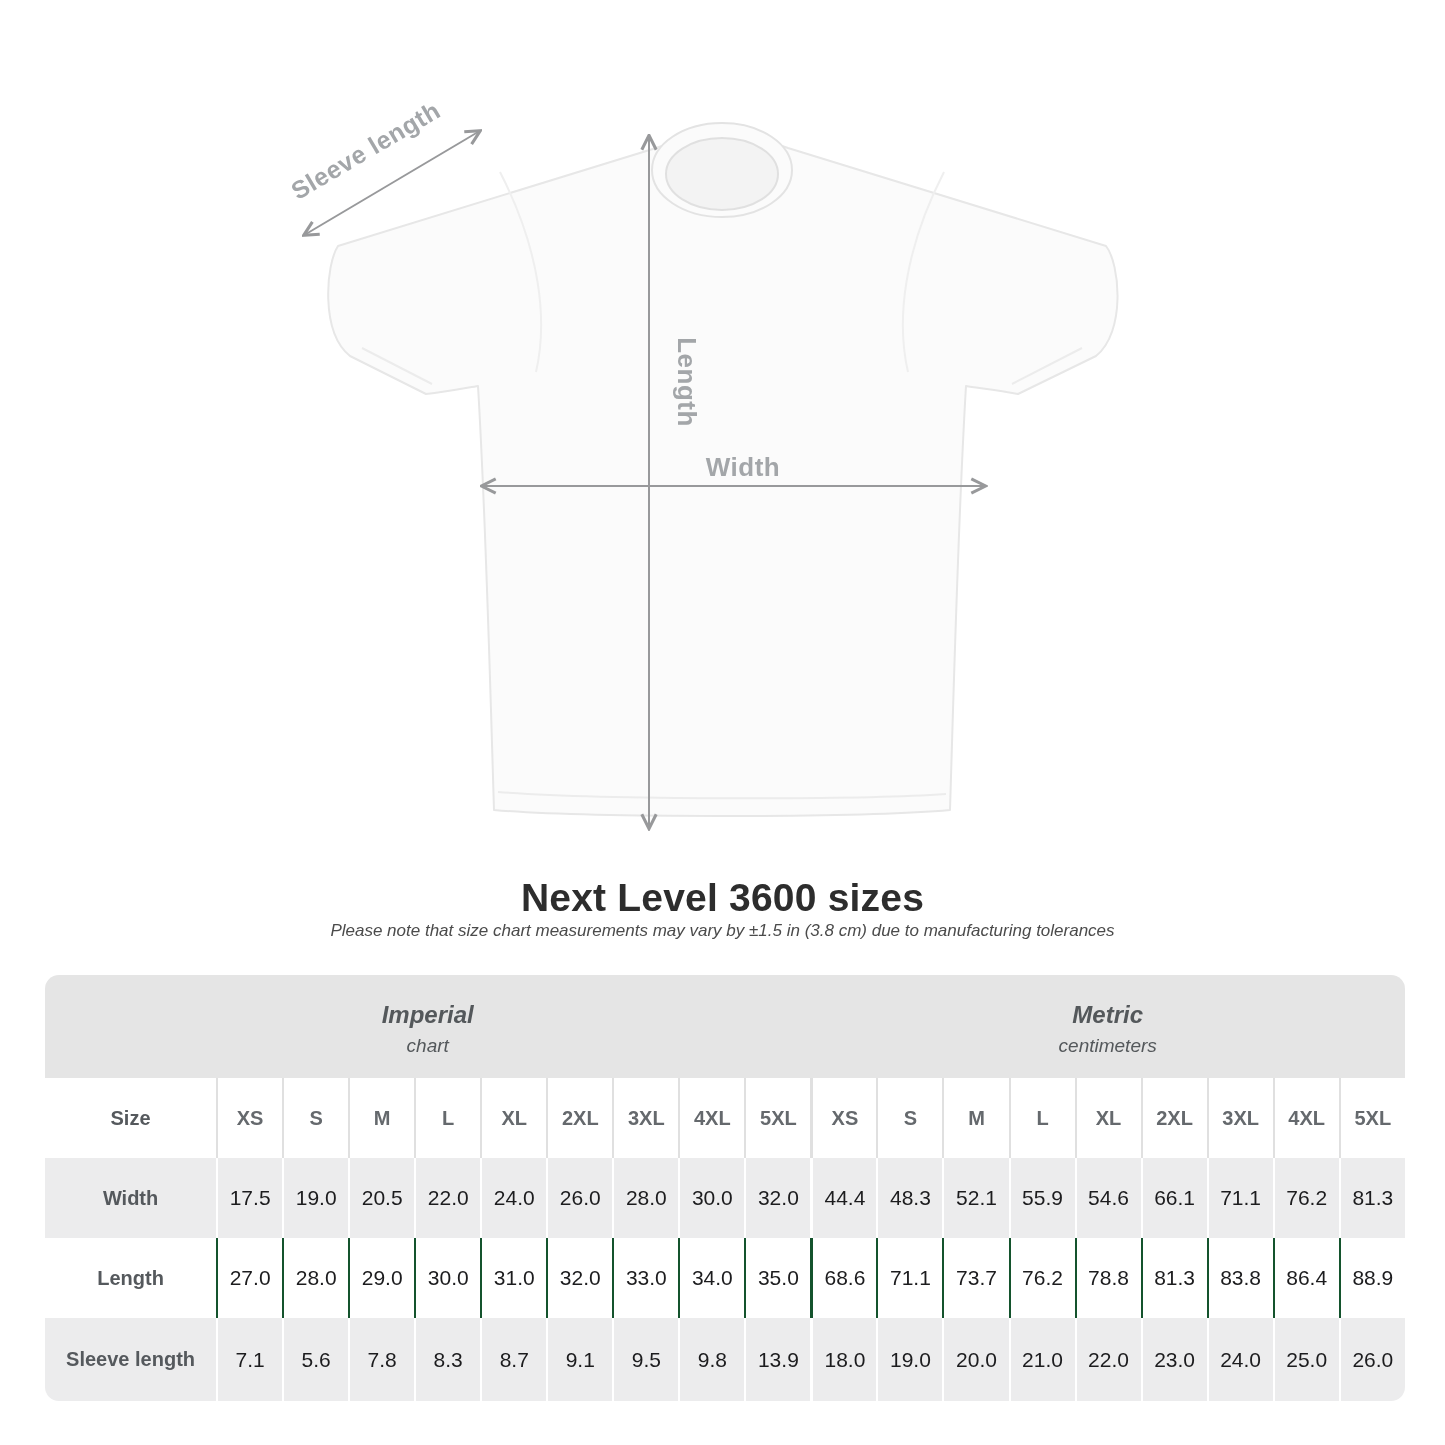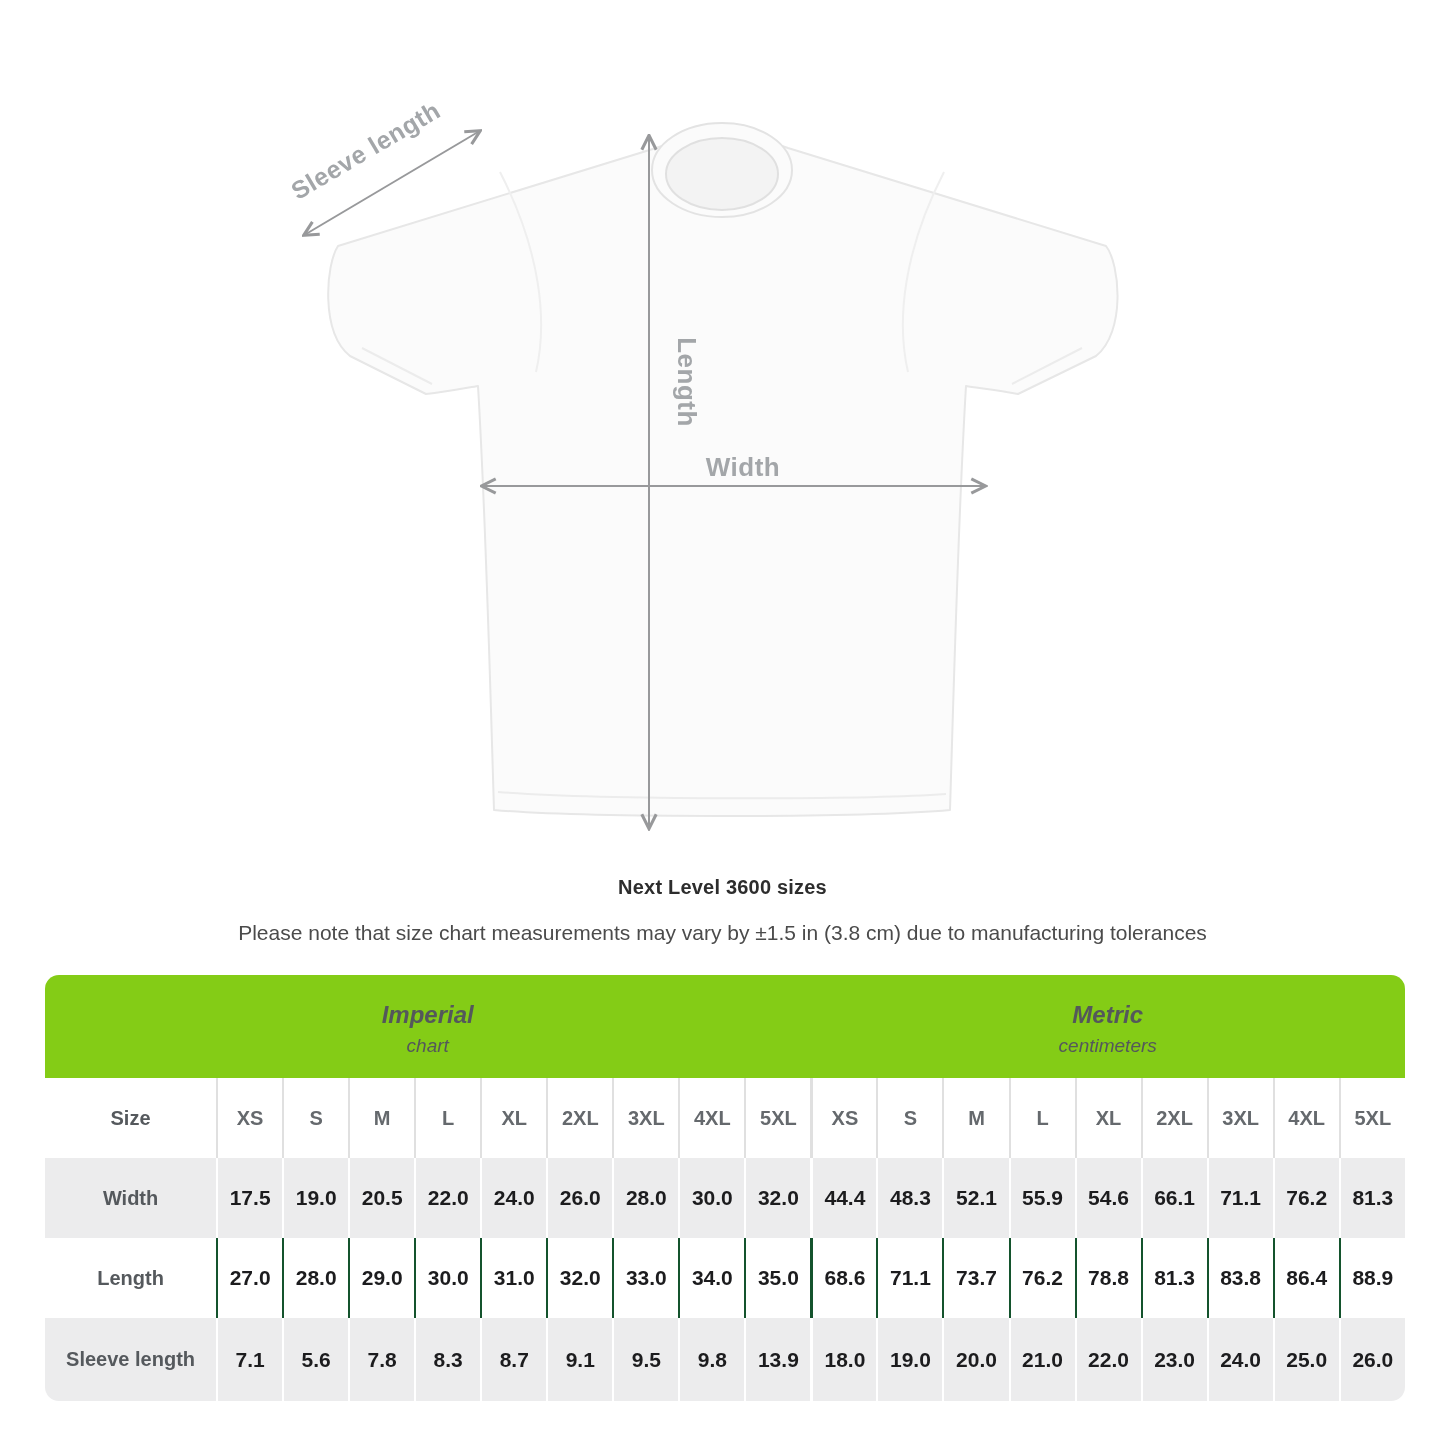--- a/index.html
+++ b/index.html
@@ -5,50 +5,50 @@
   html,body{margin:0;padding:0;}
   body{
     width:1445px;height:1445px;background:#ffffff;position:relative;
     font-family:"Liberation Sans",sans-serif;color:#1c1c1e;overflow:hidden;
   }
   .diagram{position:absolute;left:0;top:0;width:1445px;height:862px;}
   .diagram svg text{font-family:"Liberation Sans",sans-serif;font-weight:bold;}
 
   .page-title{
     position:absolute;top:876px;left:0;width:1445px;text-align:center;
-    font-size:20px;font-weight:bold;color:#2d2d2d;letter-spacing:.2px;
+    font-size:39px;font-weight:bold;color:#2d2d2d;letter-spacing:.2px;
   }
   .page-subtitle{
     position:absolute;top:921px;left:0;width:1445px;text-align:center;
-    font-size:21px;color:#4b4b4b;
+    font-size:17px;font-style:italic;color:#4b4b4b;
   }
 
   table.size-table{
     position:absolute;left:45px;top:975px;width:1360px;
     border-collapse:separate;border-spacing:0;table-layout:fixed;
   }
   .band-cell{
-    background:#84cc16;height:103px;text-align:center;vertical-align:middle;padding:0;
+    background:#e5e5e5;height:103px;text-align:center;vertical-align:middle;padding:0;
   }
   .band-left{border-radius:14px 0 0 0;}
   .band-right{border-radius:0 14px 0 0;}
   .grp-label{font-size:24px;font-weight:bold;font-style:italic;color:#54585b;line-height:1;padding-top:4px;}
   .grp-sub{font-size:19px;font-style:italic;font-weight:normal;color:#54585b;margin-top:9px;line-height:1;}
 
   tr.sizes-row th{
     height:80px;background:#ffffff;font-size:20px;font-weight:bold;color:#65696d;
     text-align:center;vertical-align:middle;border-left:2px solid #e0e0e0;padding:0;margin-top:7px;
   }
   tr.sizes-row th.col-label{border-left:none;color:#55595d;}
 
   tbody th.row-label{
     font-size:20px;font-weight:bold;color:#55595d;text-align:center;vertical-align:middle;padding:0;
   }
   tbody td.val{
-    font-size:21px;font-weight:bold;color:#1c1c1e;text-align:center;vertical-align:middle;padding:0;
+    font-size:21px;font-weight:normal;color:#1c1c1e;text-align:center;vertical-align:middle;padding:0;
   }
   tbody tr{height:80px;}
   tbody tr:last-child{height:83px;}
 
   tbody tr.zebra th,tbody tr.zebra td{background:#ececed;border-left:2px solid #ffffff;}
   tbody tr.plain th,tbody tr.plain td{background:#ffffff;border-left:2px solid #14532d;}
   tbody tr th:first-child{border-left:none !important;}
   .grp{border-left-width:3px !important;}
   tbody tr:last-child th:first-child{border-radius:0 0 0 14px;}
   tbody tr:last-child td:last-child{border-radius:0 0 14px 0;}

